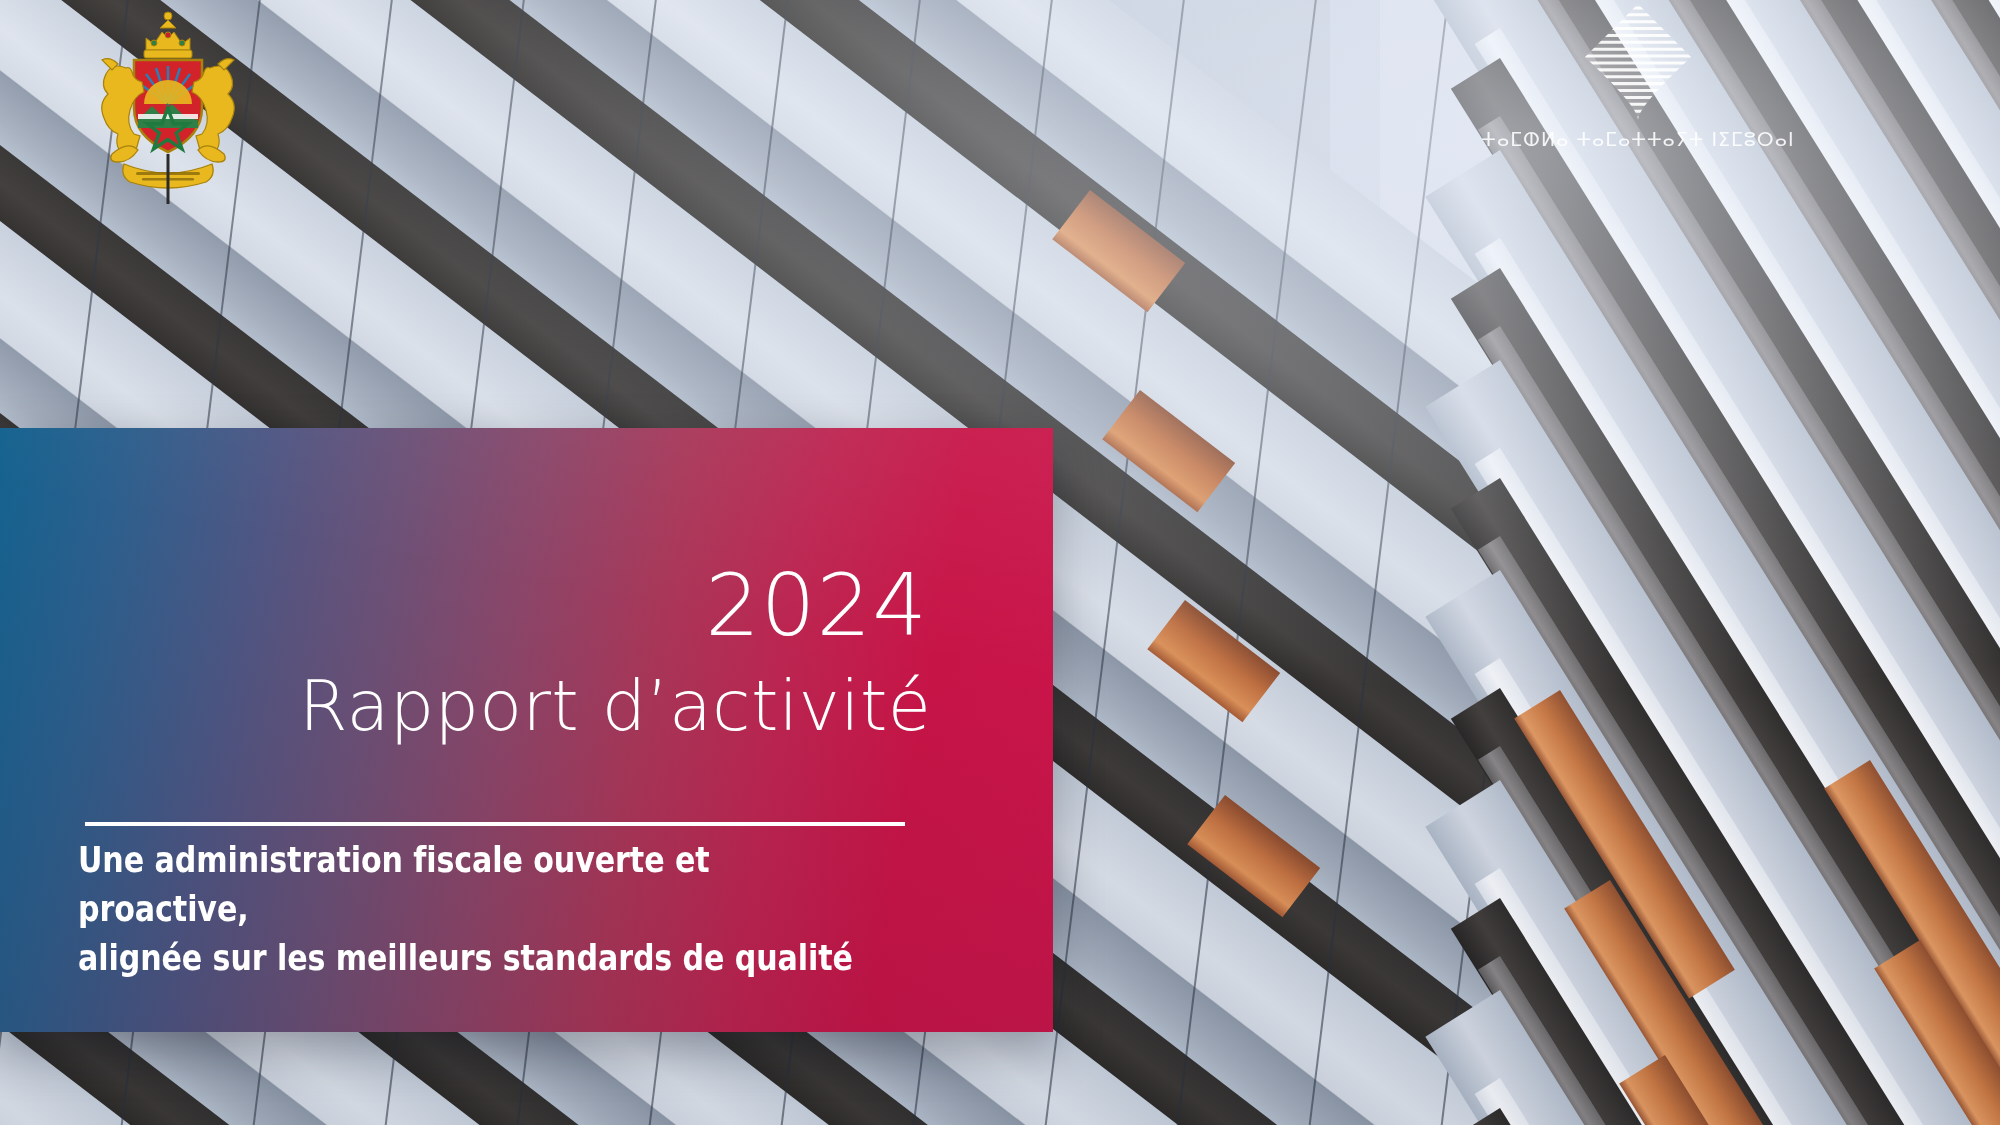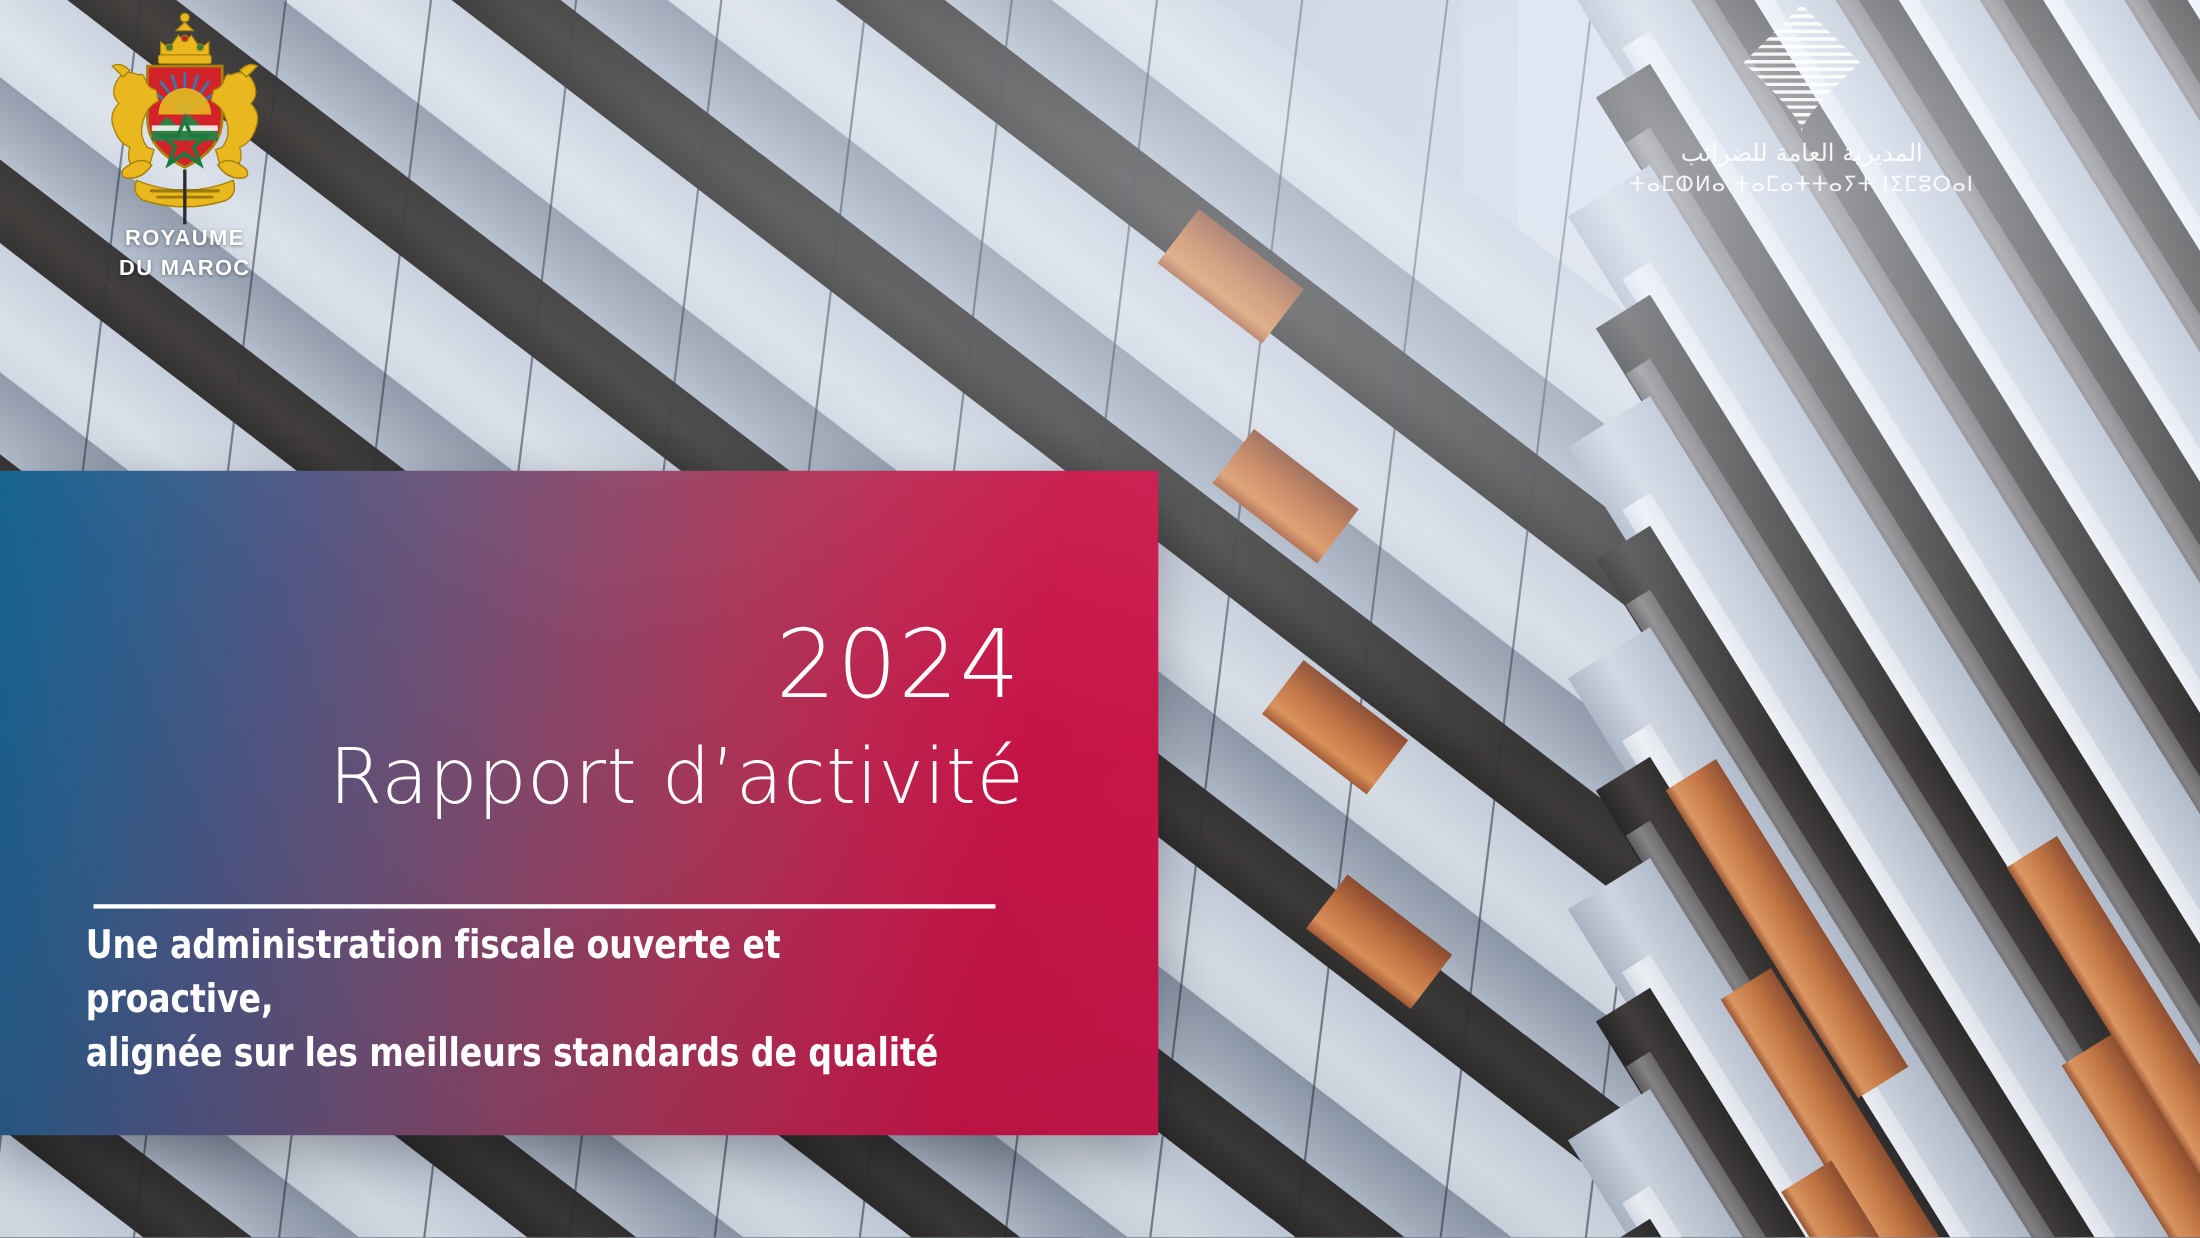--- a/index.html
+++ b/index.html
@@ -384,24 +384,20 @@
         <path d="M156 150 q-16 -14 -26 -4 q8 12 20 12 q10 0 6 -8 Z"></path>
         <path d="M56 160 q44 18 88 0 q4 12 -6 18 q-38 12 -76 0 q-10 -6 -6 -18 Z"></path>
       </g>
       <g fill="#8a6b0a" opacity=".8">
         <rect x="68" y="168" width="64" height="3" rx="1.5"></rect>
         <rect x="74" y="174" width="52" height="2.5" rx="1.2"></rect>
       </g>
 
       <line x1="100" y1="150" x2="100" y2="200" stroke="#2b2b2b" stroke-width="3"></line>
     </svg>
-    <div class="kingdom-line">
-      <div>ROYAUME</div>
-      <div>DU MAROC</div>
-    </div>
   </div>
 
   <div class="dgi-block">
     <svg class="dgi-mark" viewBox="0 0 120 122" aria-hidden="true">
       <defs>
         <clipPath id="diamondClip">
           <path d="M60 2 L114 56 Q60 106 60 120 Q60 106 6 56 Z"></path>
         </clipPath>
       </defs>
       <g clip-path="url(#diamondClip)">
@@ -420,21 +416,20 @@
           <line x1="0" y1="76" x2="120" y2="76"></line>
           <line x1="0" y1="83" x2="120" y2="83"></line>
           <line x1="0" y1="90" x2="120" y2="90"></line>
           <line x1="0" y1="97" x2="120" y2="97"></line>
           <line x1="0" y1="104" x2="120" y2="104"></line>
           <line x1="0" y1="111" x2="120" y2="111"></line>
           <line x1="0" y1="118" x2="120" y2="118"></line>
         </g>
       </g>
     </svg>
-    <div class="dgi-ar">المديرية العامة للضرائب</div>
     <div class="dgi-tif">ⵜⴰⵎⵀⵍⴰ ⵜⴰⵎⴰⵜⵜⴰⵢⵜ ⵏⵉⵎⵓⵔⴰⵏ</div>
   </div>
 
   <div class="banner">
     <div class="banner-inner">
       <div class="year">2024</div>
       <div class="report-title">Rapport d’activité</div>
       <div class="rule"></div>
       <div class="tagline">
         <span>Une administration fiscale ouverte et proactive,</span>

